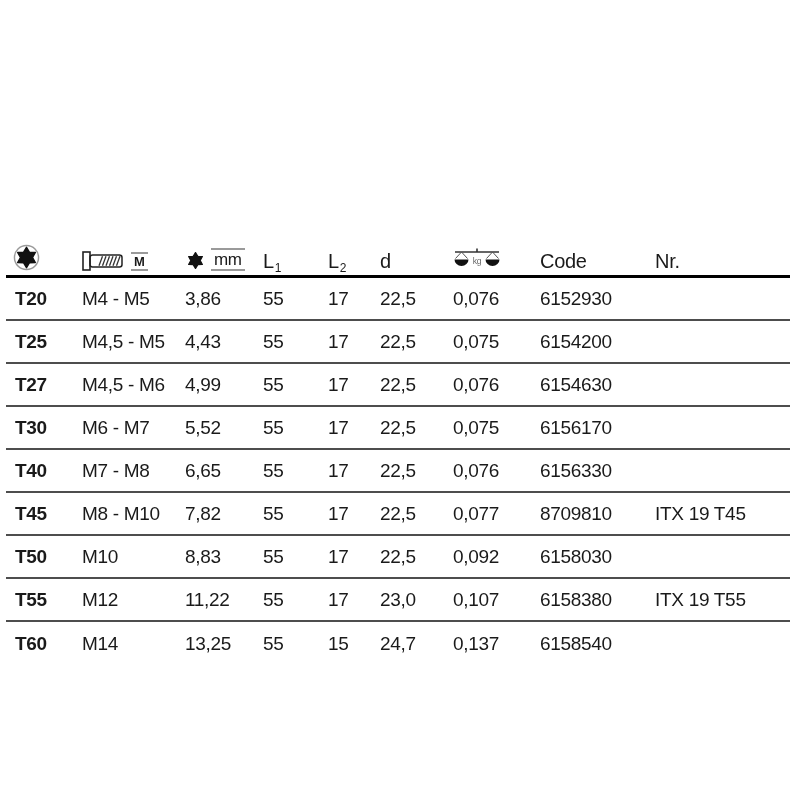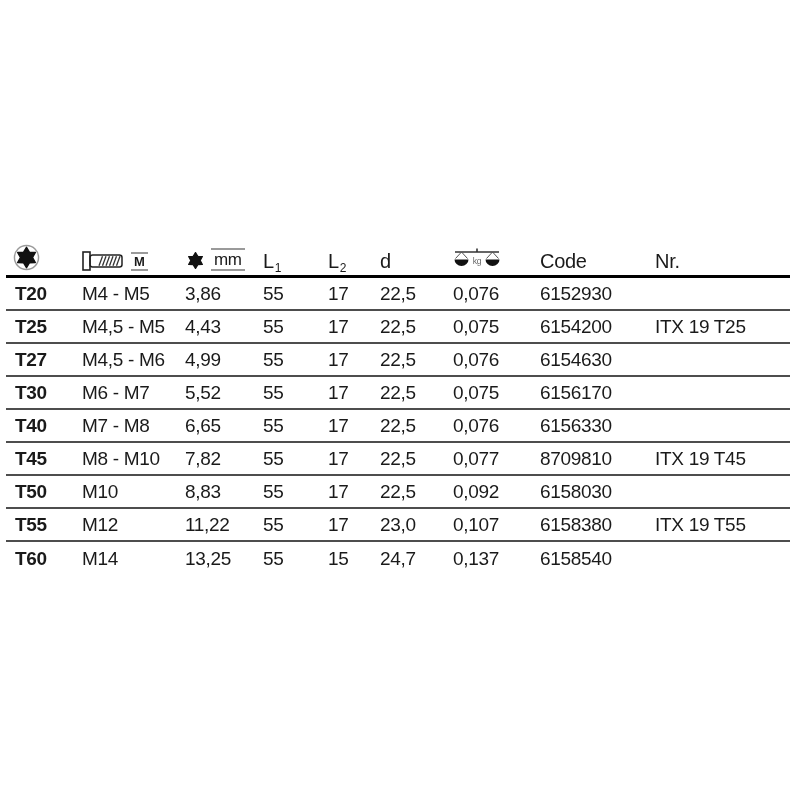--- a/index.html
+++ b/index.html
@@ -17,21 +17,21 @@
     height: 35px;
     border-bottom: 3px solid #000000;
     align-items: end;
   }
   .header-row .cell { padding-bottom: 4px; display: flex; align-items: flex-end; }
   .header-row .cell:first-child { padding-left: 7px; }
   .hdr-text { font-size: 20px; letter-spacing: -0.3px; line-height: 1; }
   .sub { font-size: 12px; position: relative; top: 4px; left: 1px; }
 
   .data-row {
-    height: 33px;
+    height: 43px;
     border-bottom: 2px solid #4d4d4d;
     align-items: center;
   }
   .data-row:last-child { border-bottom: none; }
 
   .cell { font-size: 19px; letter-spacing: -0.3px; white-space: nowrap; overflow: visible; }
   .cell.size { font-weight: bold; padding-left: 9px; }
 
   .framed-label {
     display: inline-block;
@@ -132,21 +132,20 @@
 
   <div class="grid data-row">
     <div class="cell size">T25</div>
     <div class="cell">M4,5 - M5</div>
     <div class="cell">4,43</div>
     <div class="cell">55</div>
     <div class="cell">17</div>
     <div class="cell">22,5</div>
     <div class="cell">0,075</div>
     <div class="cell">6154200</div>
-    <div class="cell">ITX 19 T25</div>
   </div>
 
   <div class="grid data-row">
     <div class="cell size">T27</div>
     <div class="cell">M4,5 - M6</div>
     <div class="cell">4,99</div>
     <div class="cell">55</div>
     <div class="cell">17</div>
     <div class="cell">22,5</div>
     <div class="cell">0,076</div>

